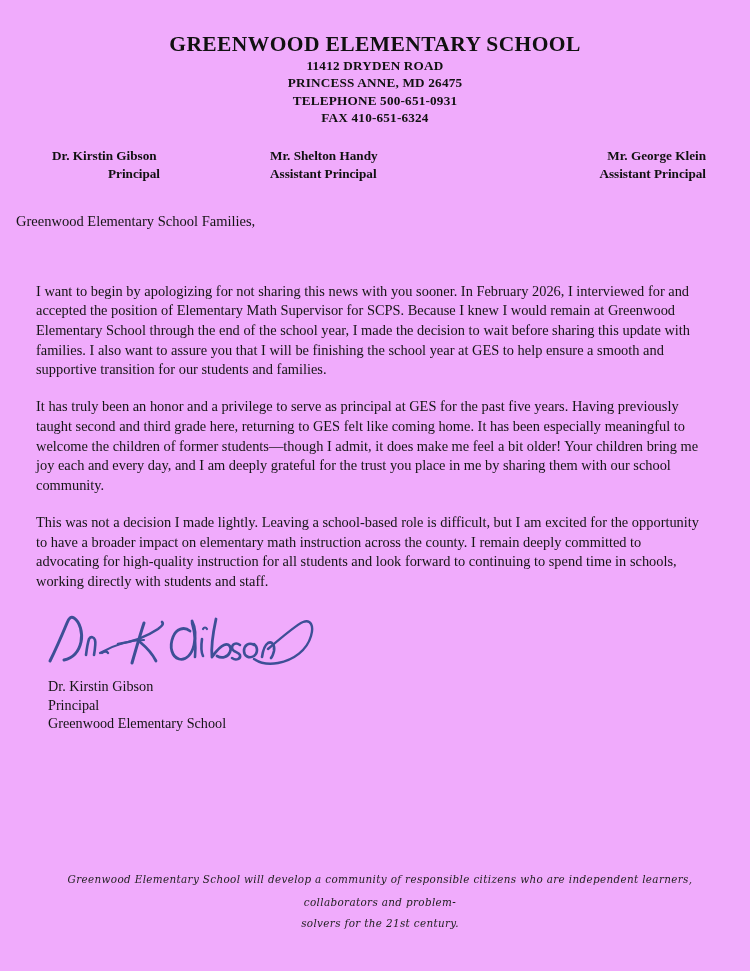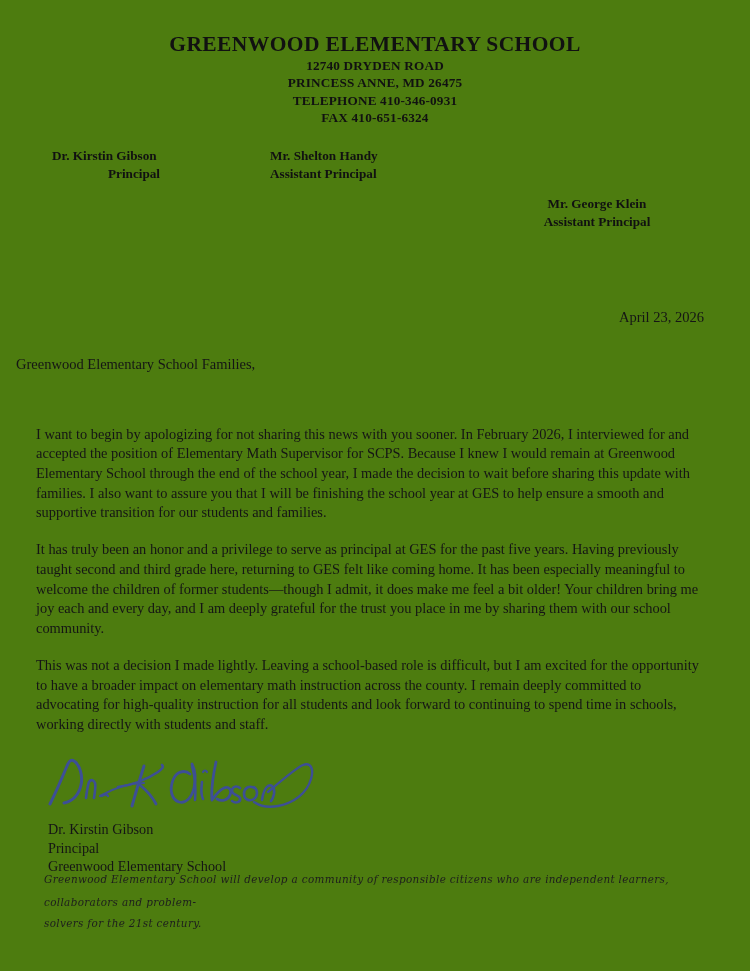--- a/index.html
+++ b/index.html
@@ -12,21 +12,21 @@
     background: #ffffff;
     font-family: "Liberation Serif", "DejaVu Serif", serif;
     color: #1a1a1a;
     overflow: hidden;
     position: relative;
   }
   .page {
     position: relative;
     width: 750px;
     height: 971px;
-    background: #4d7c0f;
+    background: #f0abfc;
     box-sizing: border-box;
   }
 
   
   .letterhead {
     text-align: center;
     padding-top: 32px;
   }
   .school-name {
     font-size: 21.5px;
@@ -49,21 +49,21 @@
     margin-top: 20px;
     padding: 0 34px 0 38px;
   }
   .admin {
     flex: 1 1 0;
     text-align: center;
     line-height: 1.35;
   }
   .admin.left   { text-align: left; padding-left: 14px; }
   .admin.middle { text-align: left; }
-  .admin.right  { text-align: center; padding-right: 10px; margin-top: 48px; }
+  .admin.right  { text-align: right; padding-right: 10px; }
   .admin-name, .admin-title {
     font-size: 13.2px;
     font-weight: bold;
     color: #111111;
     display: block;
   }
   .admin.left .admin-name  { text-align: left; }
   .admin.left .admin-title { text-align: center; padding-right: 54px; }
 
   
@@ -109,64 +109,64 @@
   }
   .sig-line {
     font-size: 14.2px;
     line-height: 1.32;
     color: #151515;
   }
 
   
   .footer {
     position: absolute;
-    left: 4px;
+    left: 10px;
     right: 0;
     bottom: 36px;
+    text-align: center;
     padding: 0 40px;
   }
   .mission {
     font-family: "DejaVu Serif", "Liberation Serif", serif;
     font-style: italic;
     font-size: 10.4px;
     line-height: 2.1;
     letter-spacing: 0.35px;
     color: #1d1d1d;
     transform: scaleY(1.06);
   }
 </style>
 </head>
 <body>
 
 <div class="page">
 
   <div class="letterhead">
     <div class="school-name">GREENWOOD ELEMENTARY SCHOOL</div>
-    <div class="addr-line">12740 DRYDEN ROAD</div>
+    <div class="addr-line">11412 DRYDEN ROAD</div>
     <div class="addr-line">PRINCESS ANNE, MD 26475</div>
-    <div class="addr-line">TELEPHONE 410-346-0931</div>
+    <div class="addr-line">TELEPHONE 500-651-0931</div>
     <div class="addr-line">FAX 410-651-6324</div>
   </div>
 
   <div class="admins">
     <div class="admin left">
       <span class="admin-name">Dr. Kirstin Gibson</span>
       <span class="admin-title">Principal</span>
     </div>
     <div class="admin middle">
       <span class="admin-name">Mr. Shelton Handy</span>
       <span class="admin-title">Assistant Principal</span>
     </div>
     <div class="admin right">
       <span class="admin-name">Mr. George Klein</span>
       <span class="admin-title">Assistant Principal</span>
     </div>
   </div>
 
-  <div class="date">April 23, 2026</div>
 
   <div class="salutation">Greenwood Elementary School Families,</div>
 
   <div class="body-copy">
     <p class="para">I want to begin by apologizing for not sharing this news with you sooner. In February 2026, I interviewed for and accepted the position of Elementary Math Supervisor for SCPS. Because I knew I would remain at Greenwood Elementary School through the end of the school year, I made the decision to wait before sharing this update with families. I also want to assure you that I will be finishing the school year at GES to help ensure a smooth and supportive transition for our students and families.</p>
     <p class="para">It has truly been an honor and a privilege to serve as principal at GES for the past five years. Having previously taught second and third grade here, returning to GES felt like coming home. It has been especially meaningful to welcome the children of former students—though I admit, it does make me feel a bit older! Your children bring me joy each and every day, and I am deeply grateful for the trust you place in me by sharing them with our school community.</p>
     <p class="para">This was not a decision I made lightly. Leaving a school-based role is difficult, but I am excited for the opportunity to have a broader impact on elementary math instruction across the county. I remain deeply committed to advocating for high-quality instruction for all students and look forward to continuing to spend time in schools, working directly with students and staff.</p>
   </div>
 
   <div class="sig-area">

